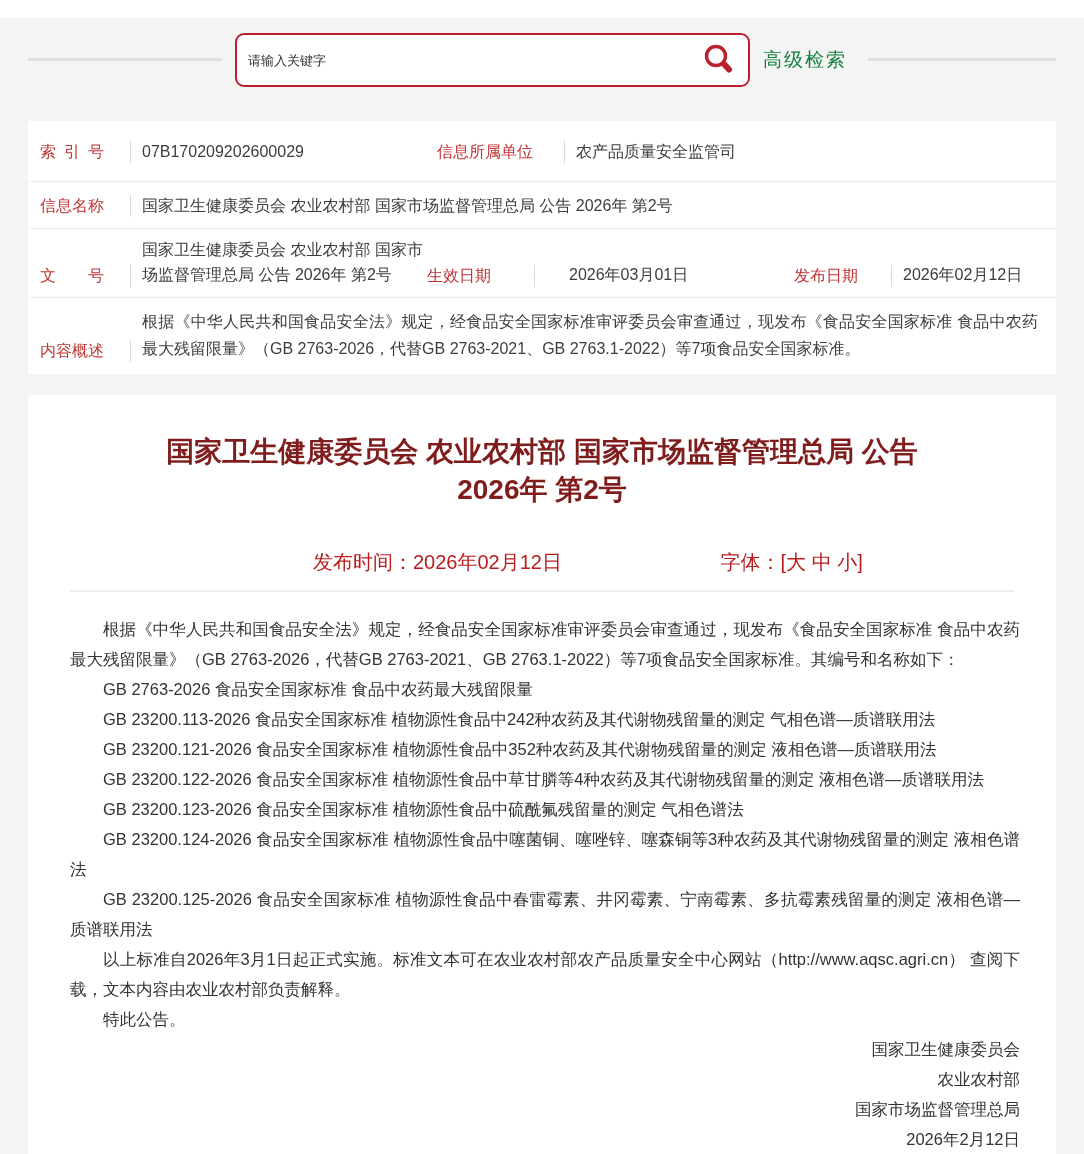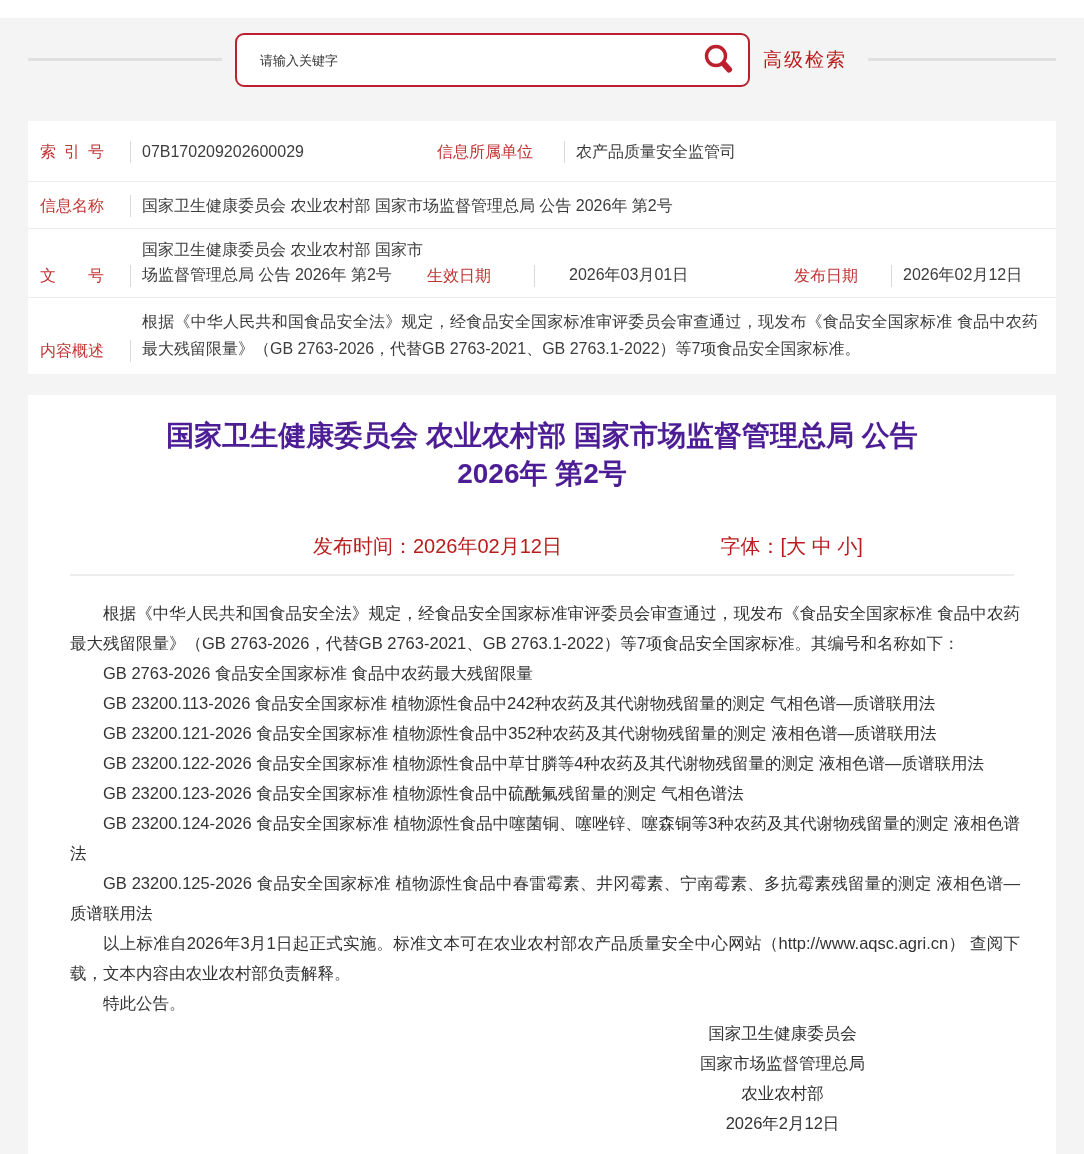--- a/index.html
+++ b/index.html
@@ -17,31 +17,31 @@
   .flank-line { position:absolute; top:58px; height:3px; background:#e0e0e0; }
   .flank-line.left { left:28px; width:194px; }
   .flank-line.right { left:868px; width:188px; }
   .search-box {
     position:absolute; left:235px; top:33px; width:515px; height:54px;
     background:#fff; border:2px solid #bc202f; border-radius:9px;
     display:flex; align-items:center;
   }
   .search-input {
     flex:1; height:100%; border:none; outline:none; background:transparent;
-    padding:0 6px 0 23px; font-size:13px; color:#333;
+    padding:0 6px 0 11px; font-size:13px; color:#333;
     font-family:"Liberation Sans","DejaVu Sans",sans-serif;
   }
   .search-input::placeholder { color:#333; opacity:1; }
   .search-btn {
     width:58px; height:100%; border:none; background:transparent; cursor:pointer;
     display:flex; align-items:center; justify-content:center; padding:0;
   }
   .advanced-search {
     position:absolute; left:763px; top:33px; height:54px; line-height:54px;
-    font-size:19px; letter-spacing:2px; color:#b91c1c; cursor:pointer;
+    font-size:19px; letter-spacing:2px; color:#15803d; cursor:pointer;
   }
   
   .panel { background:#fff; margin-left:28px; width:1028px; }
   .meta-panel { margin-top:0; }
   .m-row { display:flex; align-items:flex-end; border-bottom:1px solid #ececec; }
   .m-row:last-child { border-bottom:none; }
   .m-row-1 { padding:19px 0 18px 0; }
   .m-row-2 { padding:12px 0 11px 0; }
   .m-row-3 { padding:8px 0 10px 0; }
   .m-row-4 { padding:10px 0 12px 0; }
@@ -61,34 +61,34 @@
   .lbl-eff { margin-left:0; }
   .vd-eff { margin-left:43px; }
   .v-eff { margin-left:34px; }
   .lbl-pub { margin-left:105px; }
   .vd-pub { margin-left:33px; }
   .v-sum { flex:1; padding-right:18px; line-height:27px; text-align:justify; }
   .v-name { flex:1; padding-right:18px; }
   
   .article-panel { margin-top:21px; height:759px; overflow:hidden; }
   .a-title {
-    margin-top:22px; text-align:center;
-    color:#4c1d95; font-weight:bold; font-size:28px; line-height:38px;
+    margin-top:38px; text-align:center;
+    color:#7f1d1d; font-weight:bold; font-size:28px; line-height:38px;
   }
   .a-meta { margin-top:40px; padding-left:285px; font-size:20px; color:#b91c1c; white-space:nowrap; }
   .a-meta .font-group { margin-left:153px; }
   .font-options { cursor:pointer; }
   .a-sep { margin:14px 42px 0 42px; border-bottom:2px solid #ededed; }
   .a-body {
     padding:22px 36px 0 42px;
     font-size:16.5px; line-height:30px; color:#333; text-align:justify;
   }
   .a-body p { margin:0; text-indent:2em; }
   .signatures { padding-left:475px; }
-  .signatures p { margin:0; text-indent:0; text-align:center; }
+  .signatures p { margin:0; text-indent:0; text-align:right; }
 </style>
 </head>
 <body>
 
 <div class="header">
   <div class="top-strip"></div>
   <div class="flank-line left"></div>
   <div class="flank-line right"></div>
 
   <div class="search-box">
@@ -167,19 +167,19 @@
         <p>GB 23200.121-2026 食品安全国家标准 植物源性食品中352种农药及其代谢物残留量的测定 液相色谱—质谱联用法</p>
         <p>GB 23200.122-2026 食品安全国家标准 植物源性食品中草甘膦等4种农药及其代谢物残留量的测定 液相色谱—质谱联用法</p>
         <p>GB 23200.123-2026 食品安全国家标准 植物源性食品中硫酰氟残留量的测定 气相色谱法</p>
         <p>GB 23200.124-2026 食品安全国家标准 植物源性食品中噻菌铜、噻唑锌、噻森铜等3种农药及其代谢物残留量的测定 液相色谱法</p>
         <p>GB 23200.125-2026 食品安全国家标准 植物源性食品中春雷霉素、井冈霉素、宁南霉素、多抗霉素残留量的测定 液相色谱—质谱联用法</p>
         <p>以上标准自2026年3月1日起正式实施。标准文本可在农业农村部农产品质量安全中心网站（http://www.aqsc.agri.cn） 查阅下载，文本内容由农业农村部负责解释。</p>
         <p>特此公告。</p>
       </div>
     <div class="signatures">
         <p>国家卫生健康委员会</p>
+        <p>农业农村部</p>
         <p>国家市场监督管理总局</p>
-        <p>农业农村部</p>
         <p>2026年2月12日</p>
       </div>
   </div>
 
 </div>
 
 </body></html>

